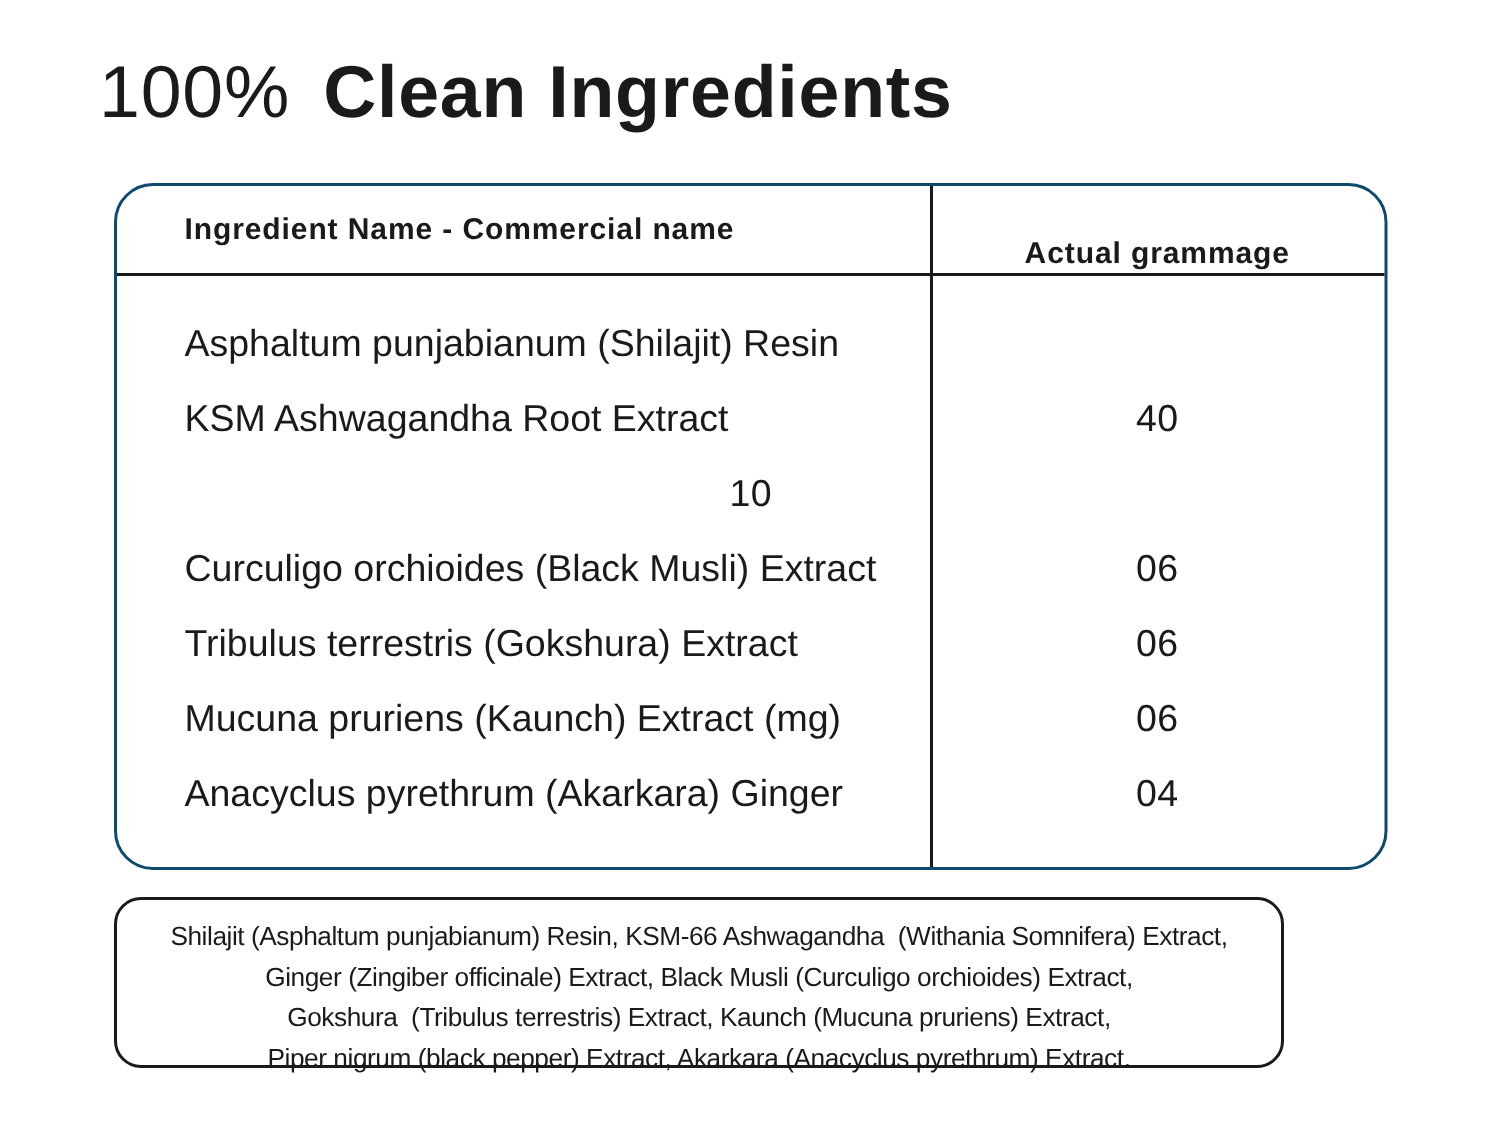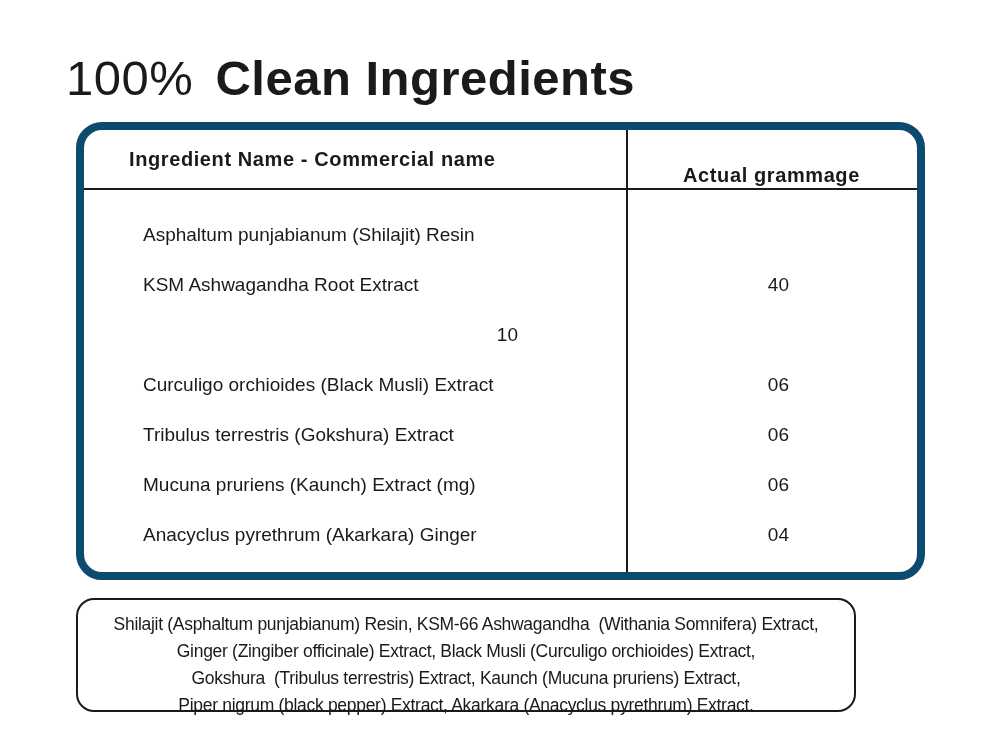--- a/index.html
+++ b/index.html
@@ -11,37 +11,37 @@
     background: #ffffff;
     font-family: "Liberation Sans", sans-serif;
     color: #1a1a1a;
     overflow: hidden;
   }
 
   
   .title {
     position: absolute;
     left: 66px;
-    top: 48px;
+    top: 32px;
     font-size: 49px;
     line-height: 60px;
     white-space: nowrap;
     letter-spacing: 0.5px;
   }
   .title-light { font-weight: 400; }
   .title-bold  { font-weight: 800; margin-left: 8px; }
 
   
   .ingredients-table {
     position: absolute;
     left: 76px;
     top: 122px;
     width: 849px;
     height: 458px;
-    border: 8px solid #0c4a6e;
+    border: 2px solid #0c4a6e;
     border-radius: 26px;
     background: #ffffff;
     display: flex;
     flex-direction: column;
   }
   .col-divider {
     position: absolute;
     left: 542px;
     top: 0;
     bottom: 0;
@@ -71,22 +71,21 @@
   }
   .tbody {
     flex: 1;
     padding-top: 20px;
     display: flex;
     flex-direction: column;
   }
   .trow {
     display: flex;
     height: 50px;
-    font-size: 19px;
-    margin-left: 14px;
+    font-size: 25px;
   }
   .td-name {
     width: 542px;
     display: flex;
     align-items: center;
     padding-left: 45px;
     white-space: pre;
   }
   .td-amount {
     flex: 1;

